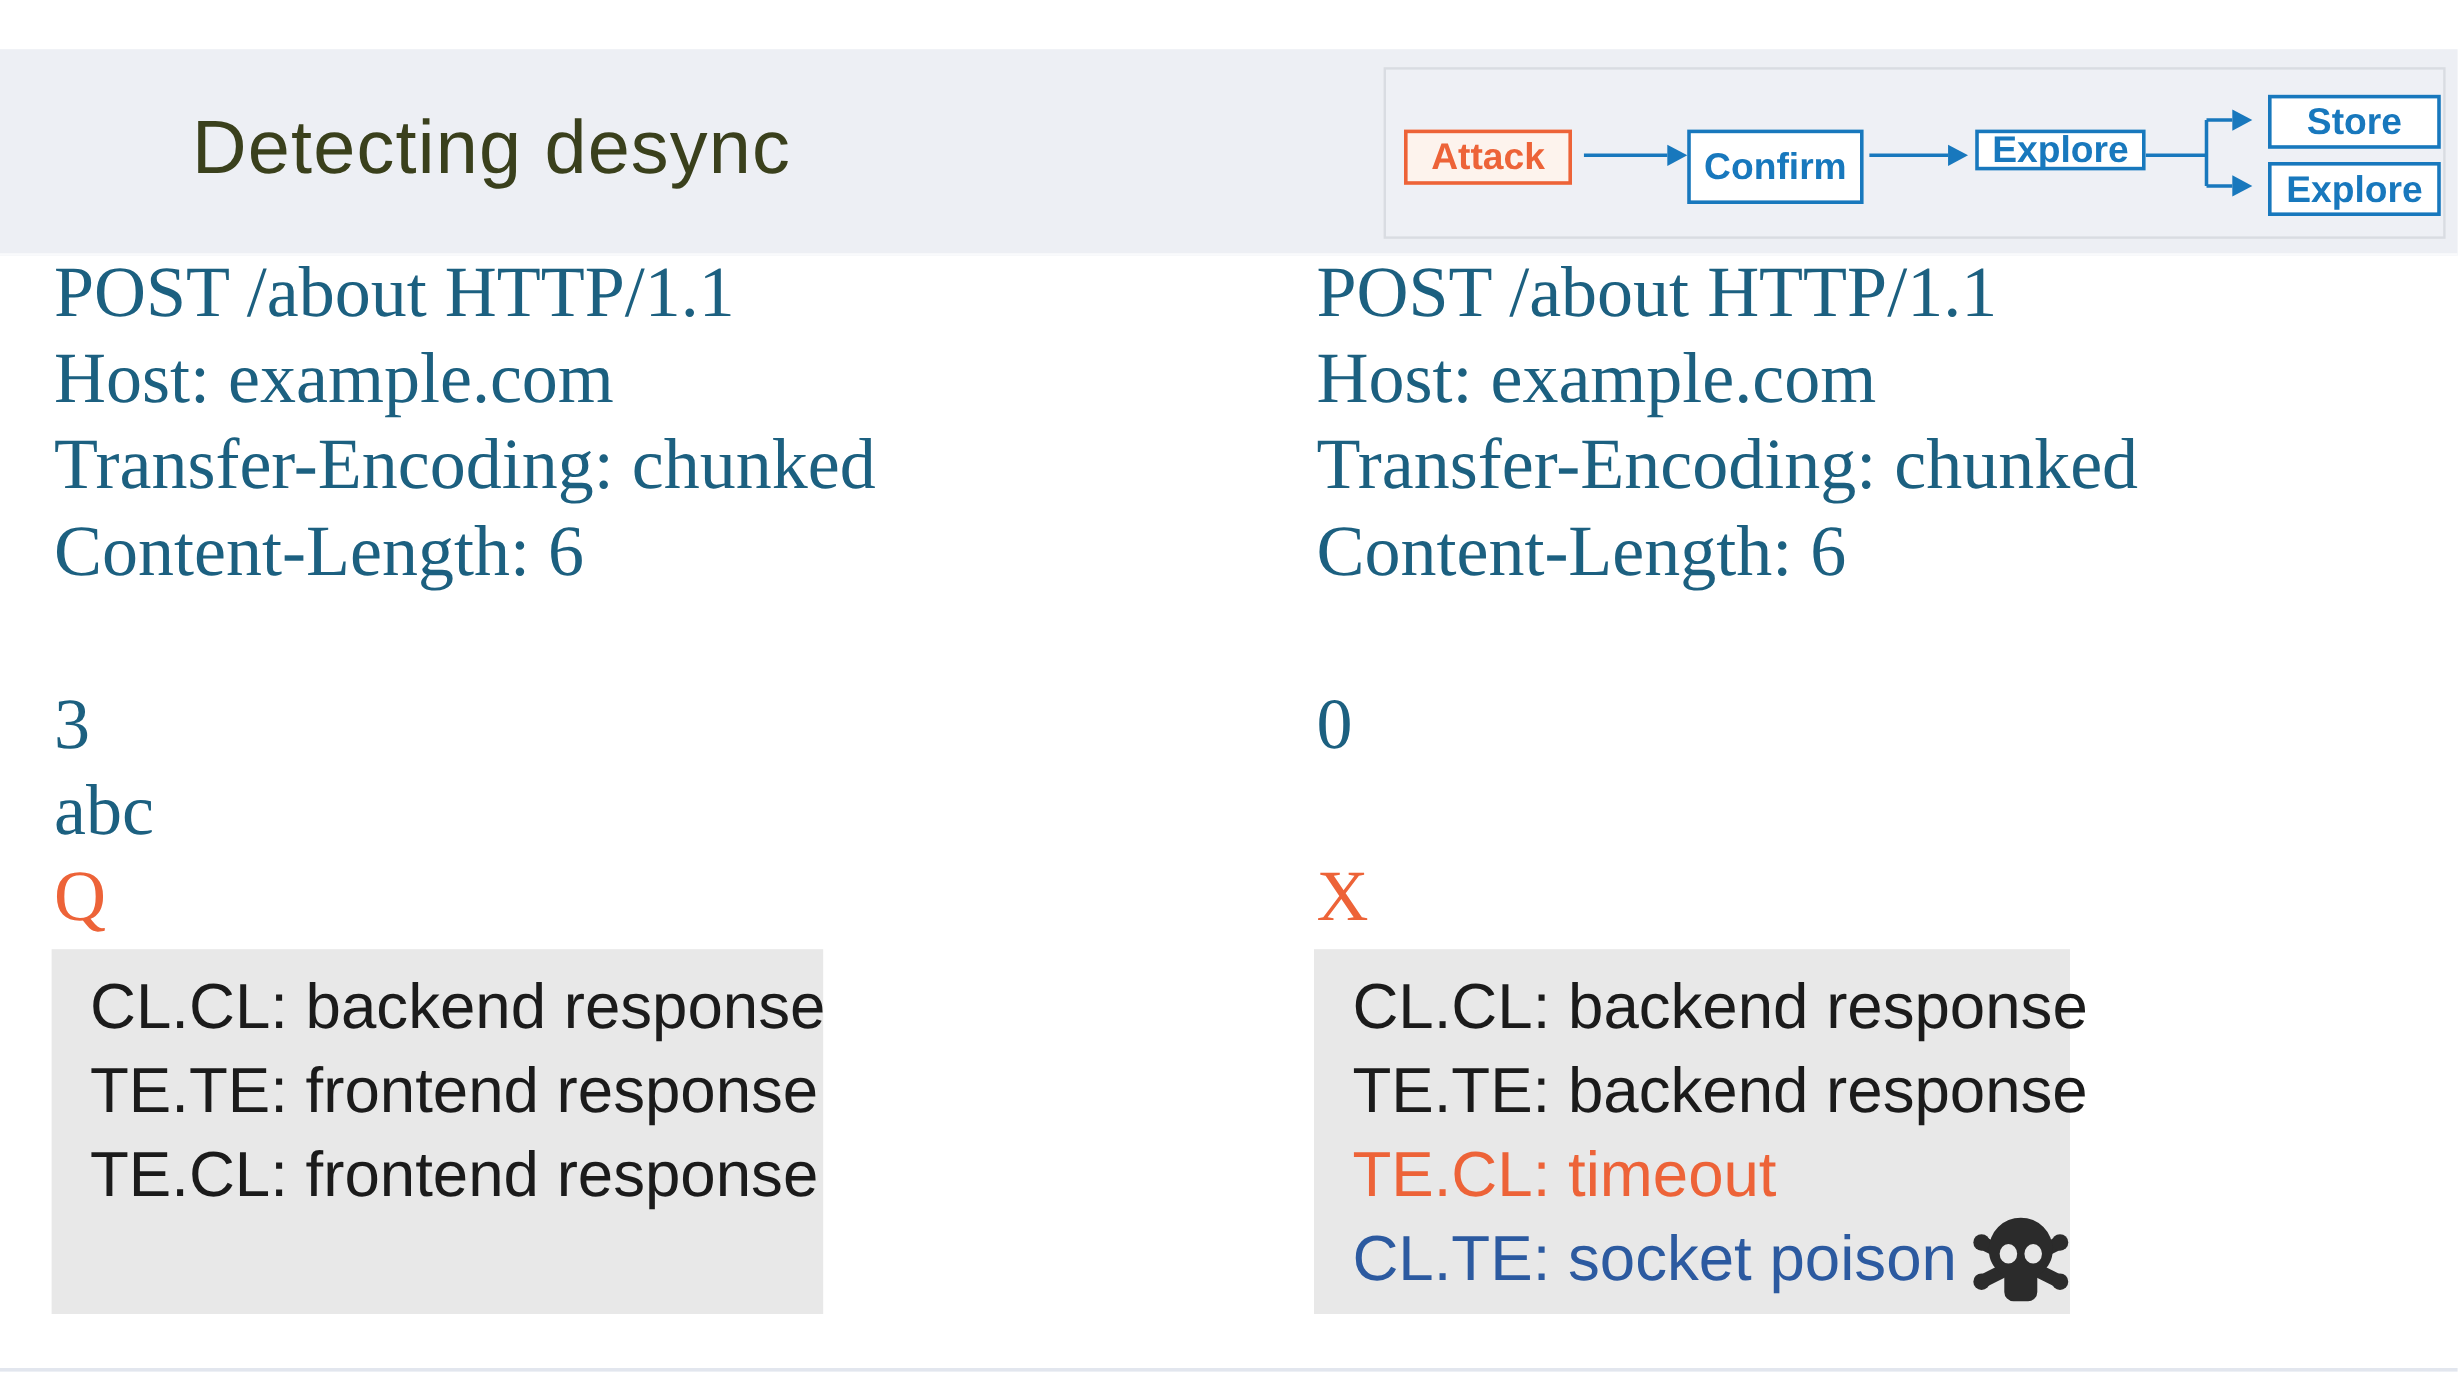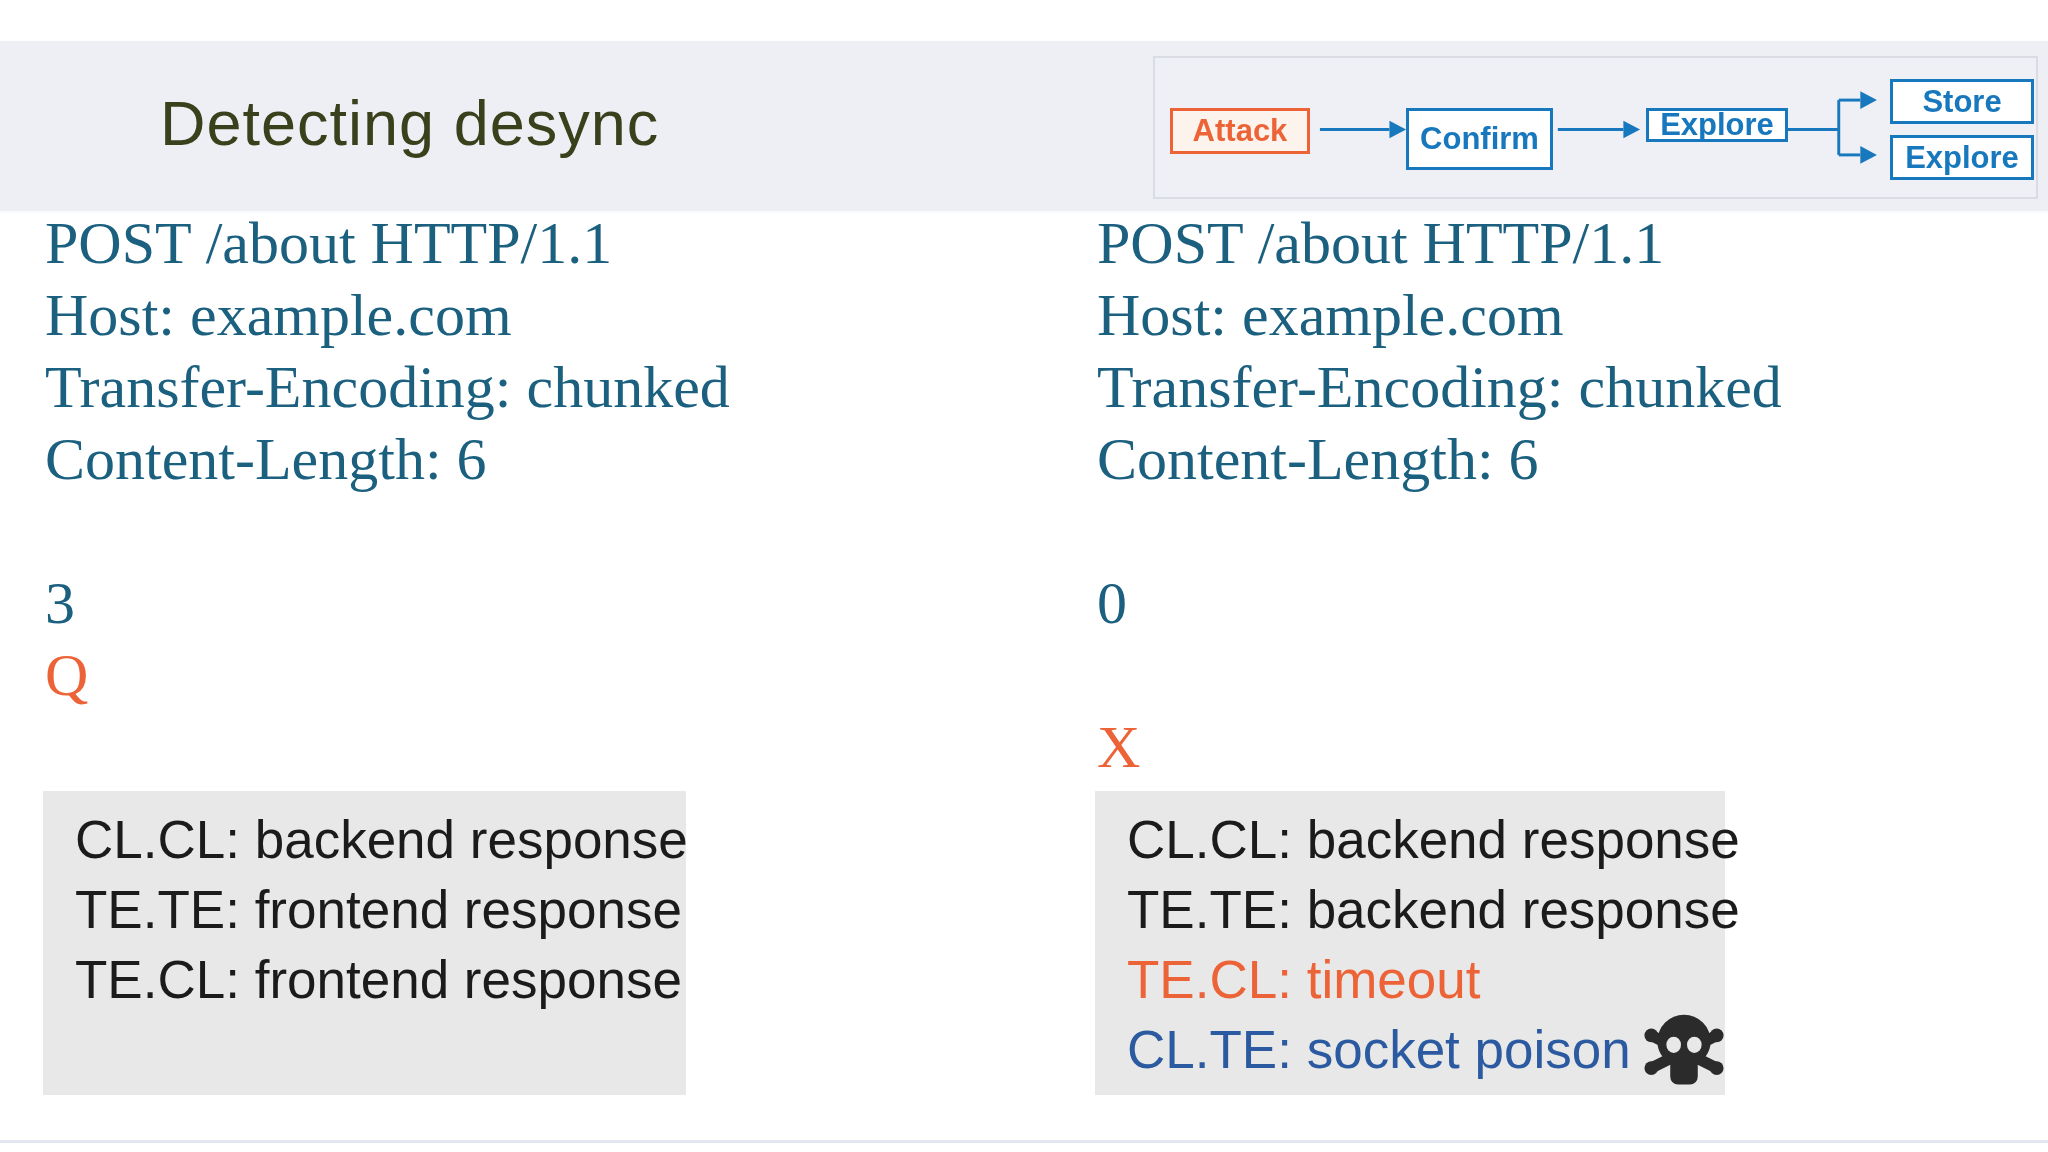--- a/index.html
+++ b/index.html
@@ -97,20 +97,21 @@
   </div>
 </div>
 
 <div class="code code-left">
   <div class="ln" data-accent="code">POST /about HTTP/1.1</div>
   <div class="ln" data-accent="code">Host: example.com</div>
   <div class="ln" data-accent="code">Transfer-Encoding: chunked</div>
   <div class="ln" data-accent="code">Content-Length: 6</div>
   <div class="ln" data-accent="code"></div>
   <div class="ln" data-accent="code">3</div>
+  <div class="ln" data-accent="code">abc</div>
   <div class="ln" data-accent="orange">Q</div>
 </div>
 
 <div class="code code-right">
   <div class="ln" data-accent="code">POST /about HTTP/1.1</div>
   <div class="ln" data-accent="code">Host: example.com</div>
   <div class="ln" data-accent="code">Transfer-Encoding: chunked</div>
   <div class="ln" data-accent="code">Content-Length: 6</div>
   <div class="ln" data-accent="code"></div>
   <div class="ln" data-accent="code">0</div>

